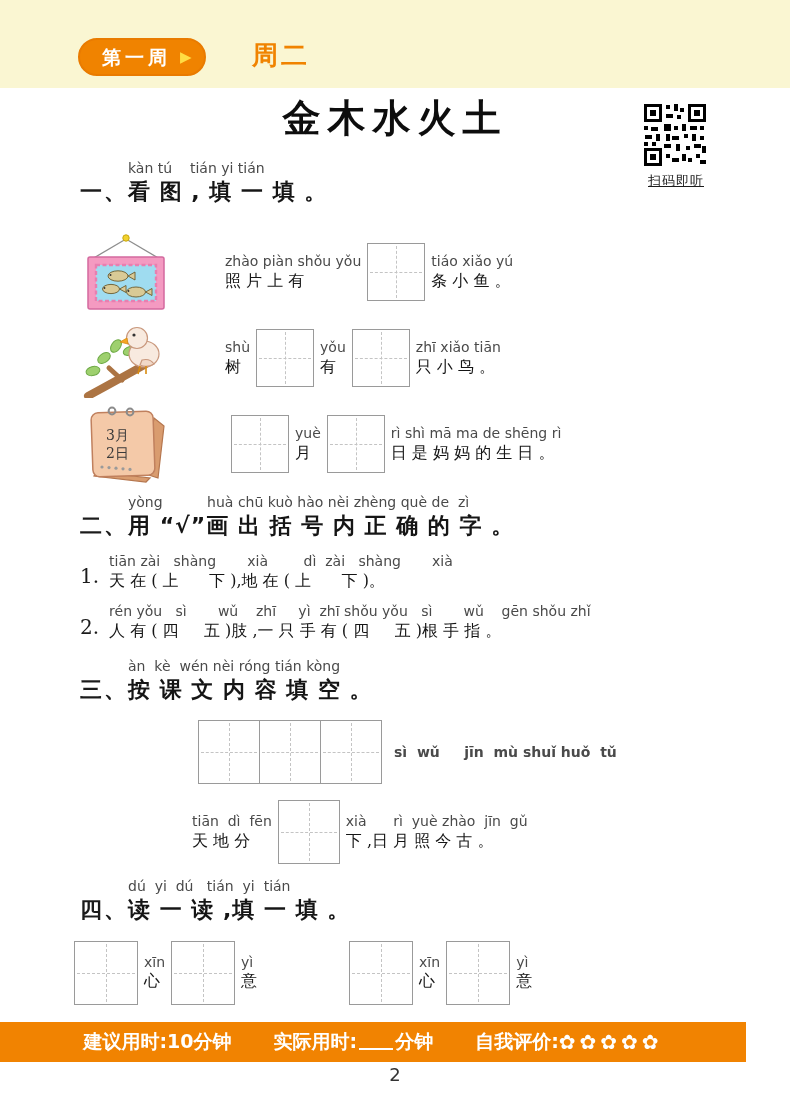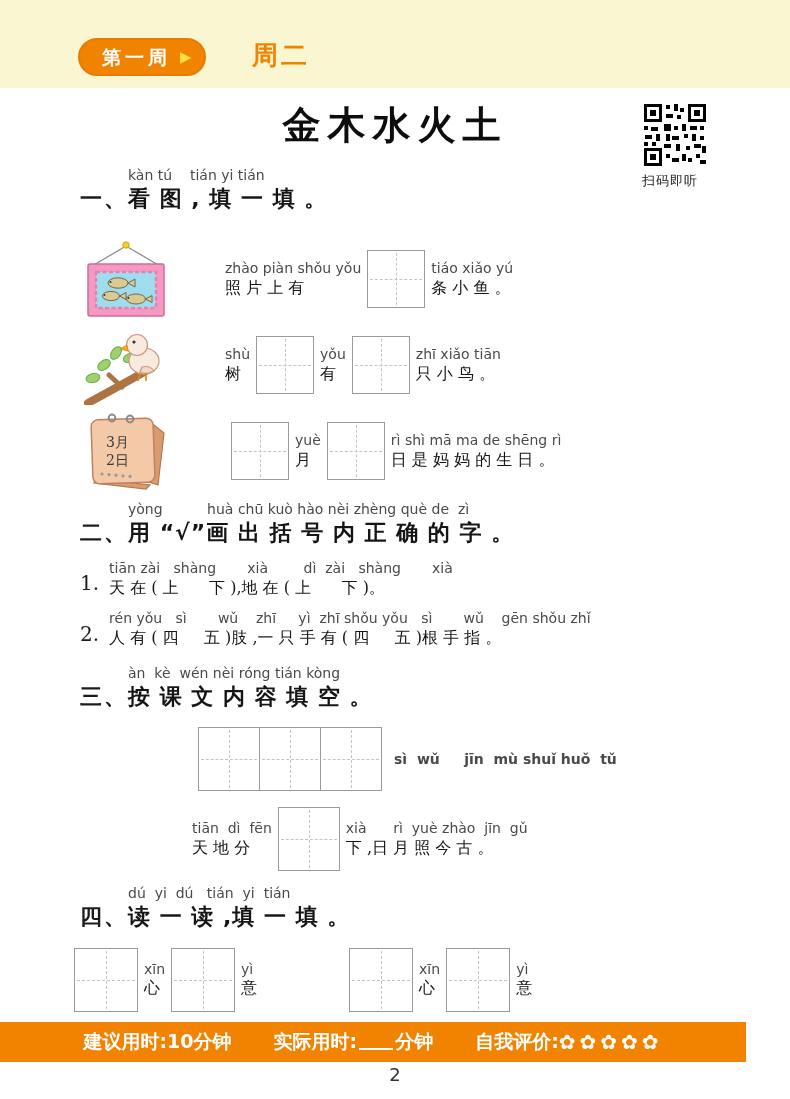--- a/index.html
+++ b/index.html
@@ -16,25 +16,25 @@
     padding:0 12px 0 22px;box-sizing:border-box;
   }
   .badge-label{color:#fff;font-weight:bold;font-size:19px;letter-spacing:4px;line-height:1;}
   .badge-arrow{color:#FFDD44;font-size:15px;margin-left:9px;line-height:1;}
   .day-label{
     position:absolute;left:252px;top:42px;color:#F08300;
     font-weight:bold;font-size:26px;letter-spacing:3px;line-height:1;
   }
   
   .page-title{
-    margin:12px 0 0;text-align:center;
+    margin:5px 0 0;text-align:center;
     font-family:"DejaVu Serif", serif;font-weight:700;
     font-size:38px;letter-spacing:7px;color:#0d0d0d;
   }
-  .qr-wrap{position:absolute;top:102px;right:80px;width:68px;text-align:left;}
+  .qr-wrap{position:absolute;top:102px;right:80px;width:68px;text-align:center;text-decoration:underline;}
   .qr-wrap svg{display:block;}
   .qr-caption{font-family:"DejaVu Serif", serif;font-size:13px;color:#222;margin-top:4px;letter-spacing:1px;white-space:nowrap;}
   
   .content{padding:0 70px 0 80px;}
   .seg{display:flex;flex-direction:column;align-items:flex-start;}
   .py{font-size:14px;color:#4a4a4a;white-space:pre;line-height:1.2;}
   .zh{font-size:16px;color:#151515;white-space:pre;line-height:1.35;font-family:"DejaVu Serif", serif;}
   .sec-head{display:flex;align-items:flex-end;}
   .sec-num{font-size:22px;font-weight:700;line-height:1.3;white-space:pre;letter-spacing:2px;}
   .sec-head .zh{font-family:"DejaVu Sans", sans-serif;font-weight:700;font-size:22px;letter-spacing:1px;}

